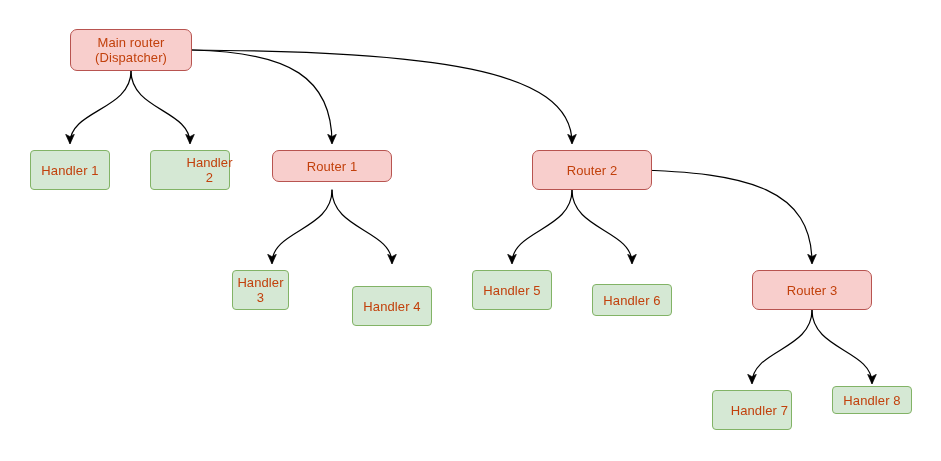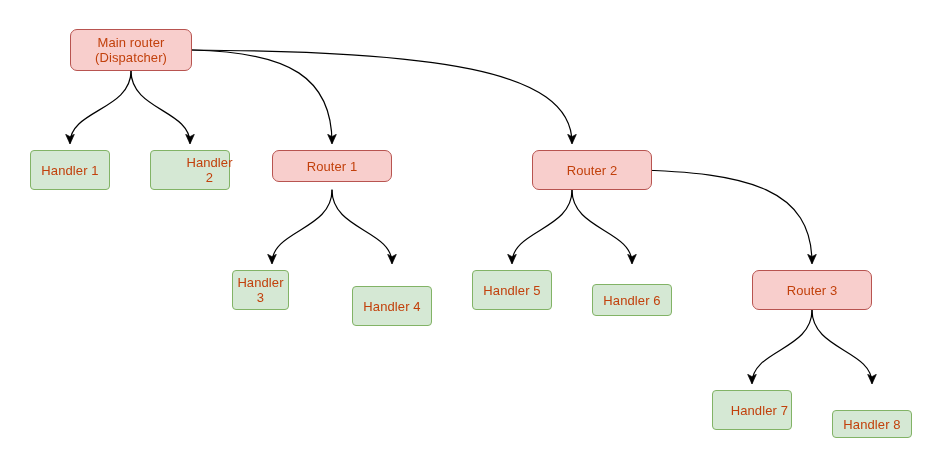--- a/index.html
+++ b/index.html
@@ -88,16 +88,16 @@
       <div class="node node-handler" style="left: 30px; top: 150px; width: 80px; height: 40px;"><span class="node-label">Handler 1</span></div>
       <div class="node node-handler" style="left: 150px; top: 150px; width: 80px; height: 40px; padding-left: 39px;"><span class="node-label">Handler 2</span></div>
       <div class="node node-router" style="left: 272px; top: 150px; width: 120px; height: 32px;"><span class="node-label">Router 1</span></div>
       <div class="node node-router" style="left: 512px; top: 150px; width: 120px; height: 40px; margin-left: 20px;"><span class="node-label">Router 2</span></div>
       <div class="node node-handler" style="left: 232px; top: 270px; width: 57px; height: 40px;"><span class="node-label">Handler 3</span></div>
       <div class="node node-handler" style="left: 352px; top: 286px; width: 80px; height: 40px;"><span class="node-label">Handler 4</span></div>
       <div class="node node-handler" style="left: 472px; top: 270px; width: 80px; height: 40px; text-align: right;"><span class="node-label">Handler 5</span></div>
       <div class="node node-handler" style="left: 592px; top: 284px; width: 80px; height: 32px;"><span class="node-label">Handler 6</span></div>
       <div class="node node-router" style="left: 752px; top: 270px; width: 120px; height: 40px;"><span class="node-label">Router 3</span></div>
       <div class="node node-handler" style="left: 712px; top: 390px; width: 80px; height: 40px; justify-content: flex-end;"><span class="node-label">Handler 7</span></div>
-      <div class="node node-handler" style="left: 832px; top: 410px; width: 80px; height: 28px;"><span class="node-label">Handler 8</span></div>
+      <div class="node node-handler" style="left: 832px; top: 386px; width: 80px; height: 28px;"><span class="node-label">Handler 8</span></div>
     </div>
 
 </div>
 
 </body></html>

